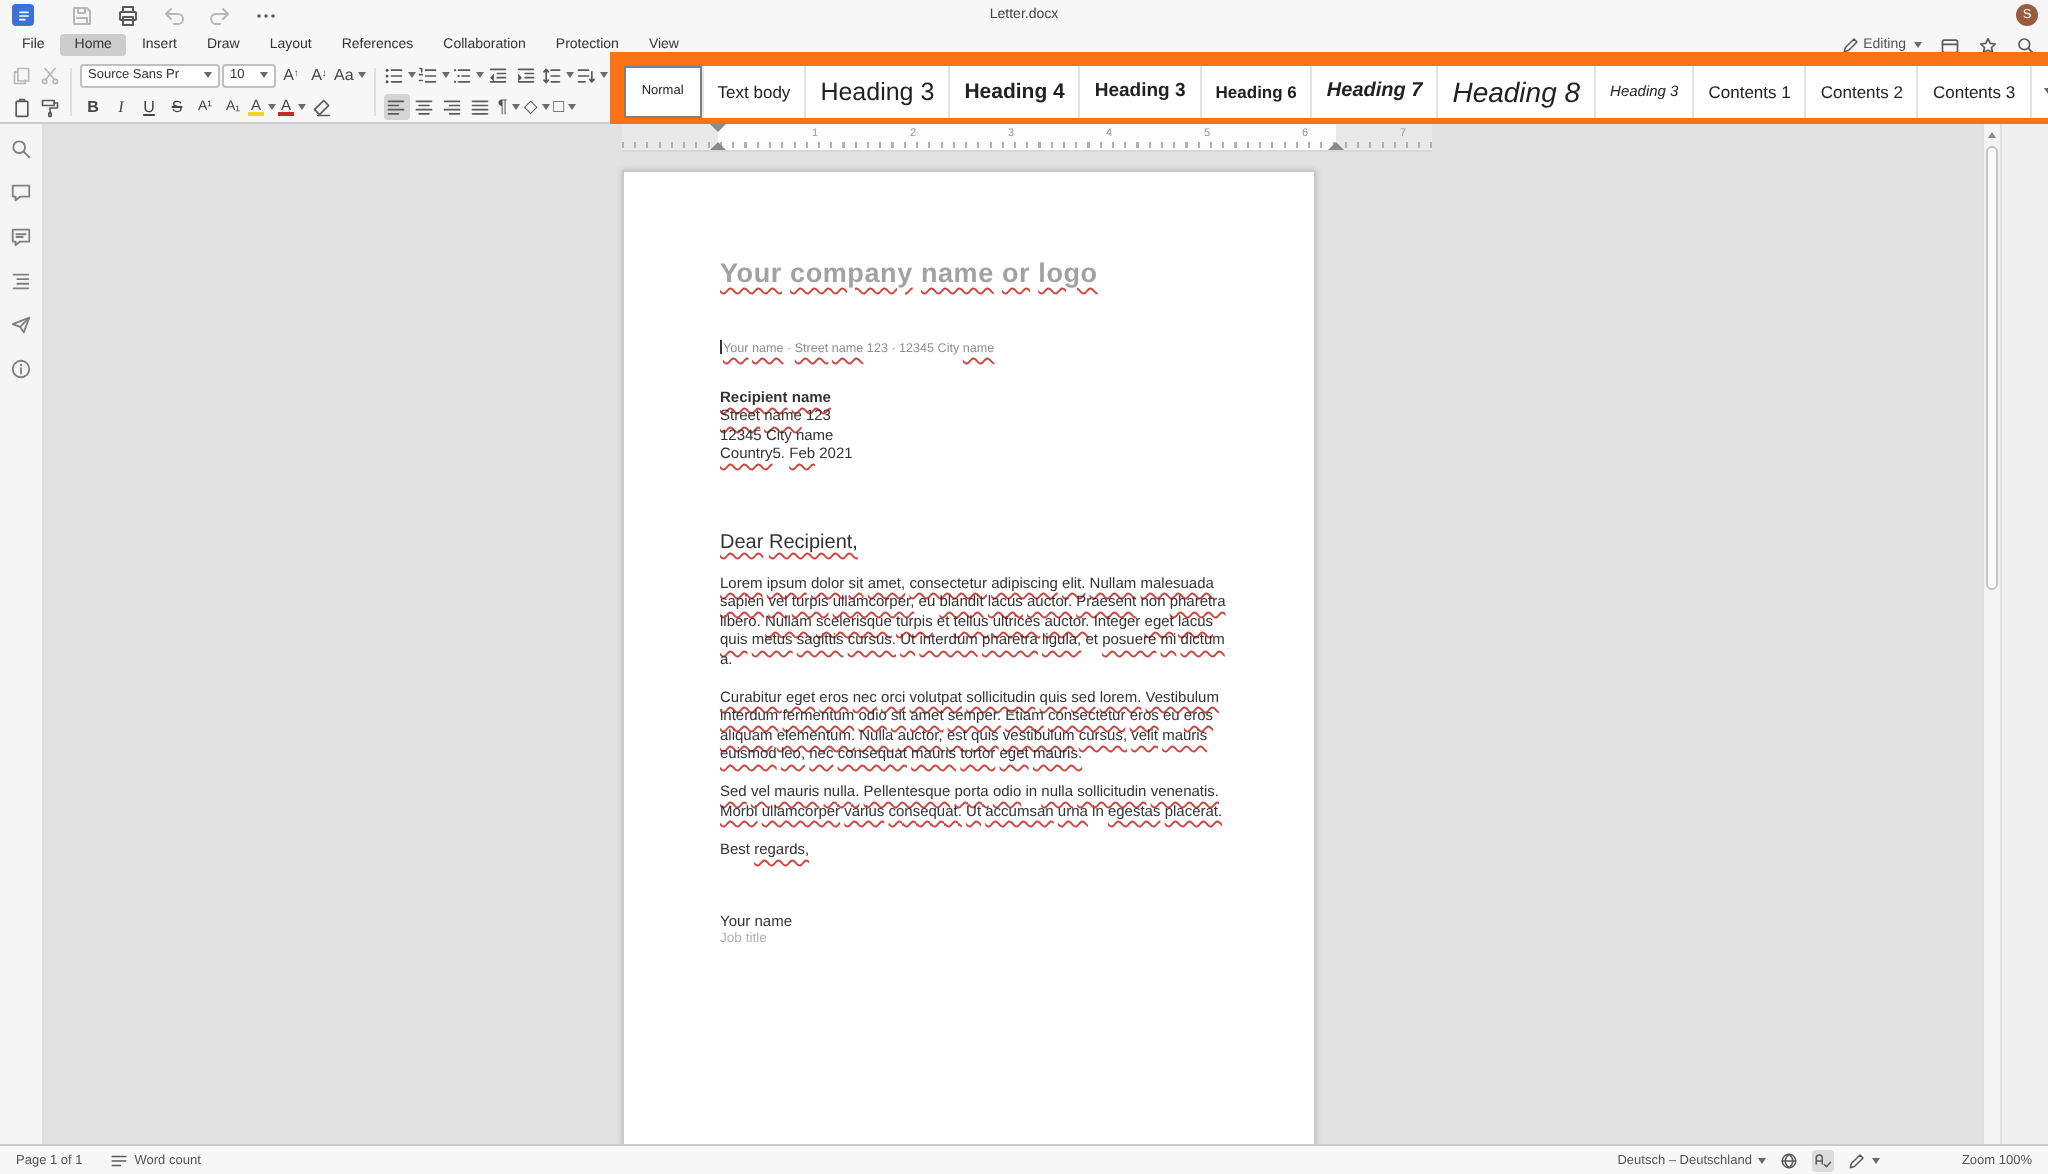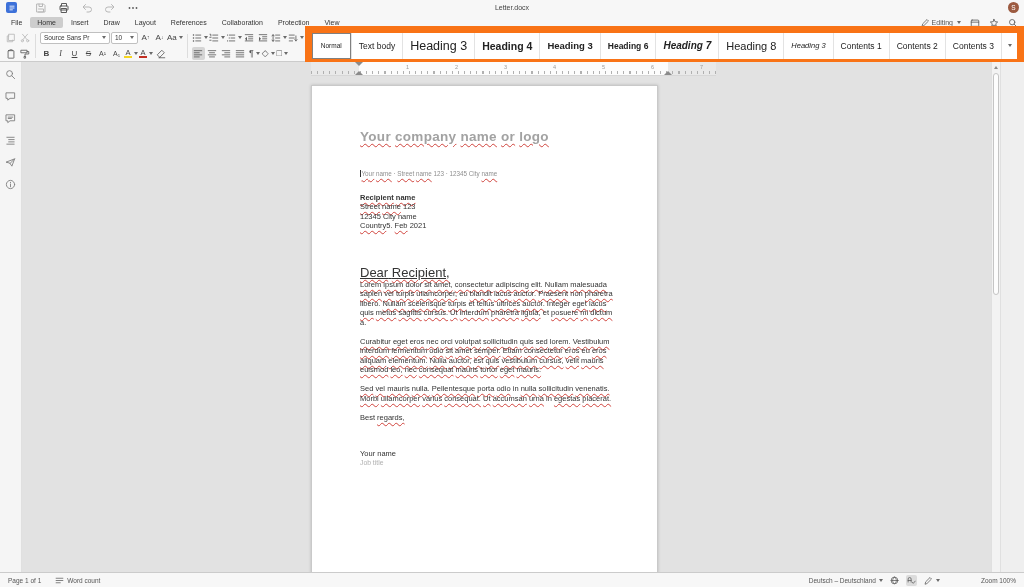--- a/index.html
+++ b/index.html
@@ -47,21 +47,21 @@
   .sg{height:26px;display:flex;align-items:center;justify-content:center;padding:0 7px;min-width:40px;
       border-right:1px solid #e3e3e3;white-space:nowrap;color:#222;box-sizing:border-box;}
   .sg.sel{box-shadow:inset 0 0 0 1px #808080;}
   .s-normal{font-size:6.5px;}
   .s-textbody{font-size:8.5px;}
   .s-h3{font-size:12.5px;}
   .s-h4{font-size:10.5px;font-weight:bold;}
   .s-h5{font-size:9.5px;font-weight:bold;}
   .s-h6{font-size:8.5px;font-weight:bold;}
   .s-h7{font-size:10px;font-weight:bold;font-style:italic;}
-  .s-h8{font-size:11px;}
+  .s-h8{font-size:14px;font-style:italic;}
   .s-h9{font-size:7.5px;font-style:italic;}
   .s-c{font-size:8.5px;text-align:center;}
   .sg-more{height:26px;width:15px;display:flex;align-items:center;justify-content:center;border-left:1px solid #e3e3e3;}
   .rib-right{display:flex;flex-direction:column;gap:3px;margin-left:5px;}
   
   .main{display:flex;height:510px;}
   .lsidebar{width:22px;background:#f5f5f5;border-right:1px solid #e0e0e0;display:flex;flex-direction:column;
             align-items:center;padding-top:7px;gap:11px;box-sizing:border-box;}
   .lsidebar .ic{width:11px;height:11px;opacity:.75;}
   .canvas{flex:1;position:relative;background:#e2e2e2;overflow:hidden;}
@@ -77,21 +77,21 @@
   .mark-right{position:absolute;left:353px;bottom:0;width:0;height:0;border-left:4px solid transparent;border-right:4px solid transparent;border-bottom:4px solid #8a8a8a;}
   
   .page{position:absolute;left:289px;top:23px;bottom:-2px;width:347px;background:#fff;border:1px solid #c9c9c9;
         box-shadow:0 0 3px rgba(0,0,0,.18);box-sizing:border-box;padding:43px 40px 0 48px;}
   .company{font-size:13.5px;font-weight:600;letter-spacing:.3px;color:#a2a2a2;margin:0 0 26px 0;}
   .sender{font-size:6.3px;color:#8f8f8f;margin-bottom:16px;white-space:nowrap;}
   .cursorbar{display:inline-block;width:1px;height:7px;background:#333;vertical-align:-1px;margin-right:.5px;}
   .recip{font-size:7.5px;line-height:9.4px;color:#333;}
   .r-name{font-weight:bold;}
   .country-row{display:flex;justify-content:flex-start;align-items:baseline;}
-  .salut{font-size:13px;margin-top:34px;margin-bottom:0;text-decoration:underline;}
+  .salut{font-size:10px;margin-top:34px;margin-bottom:10px;}
   .para{font-size:7.5px;line-height:9.6px;margin:0 0 9px 0;color:#333;}
   .closing{font-size:7.5px;margin-top:10px;}
   .sig-name{font-size:7.5px;margin-top:27px;}
   .sig-title{font-size:6.8px;color:#b0b0b0;margin-top:1px;}
   .wavy{text-decoration-line:underline;text-decoration-style:wavy;text-decoration-color:#d0433c;
         text-decoration-thickness:.7px;text-underline-offset:1.5px;}
   .company .wavy{text-decoration-thickness:1px;text-underline-offset:2px;}
   
   .vscroll{position:absolute;top:0;bottom:0;right:0;width:9px;background:#f3f3f3;border-left:1px solid #e0e0e0;box-sizing:border-box;}
   .scroll-btn{height:10px;display:flex;align-items:center;justify-content:center;}

